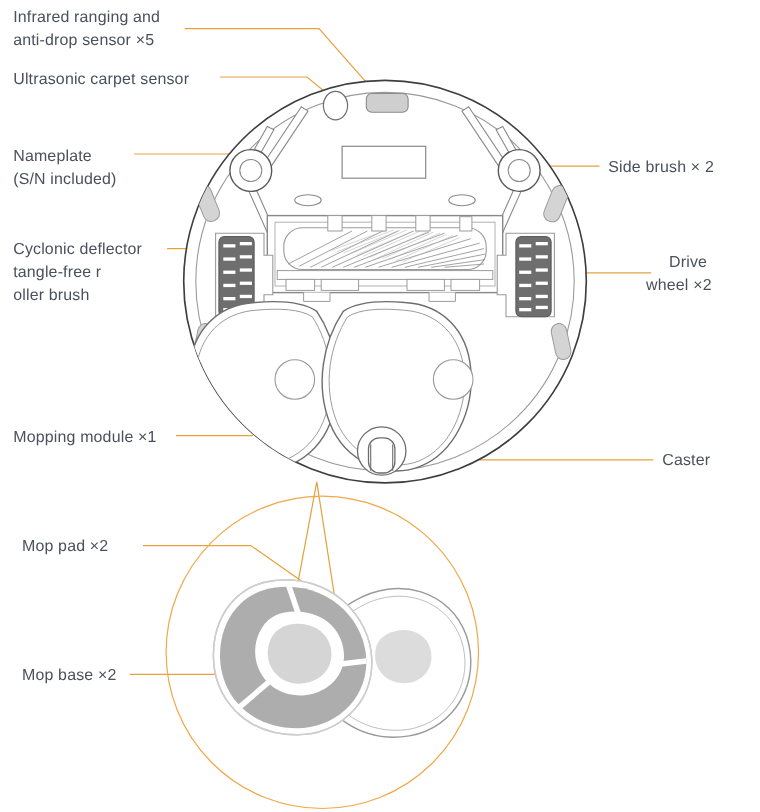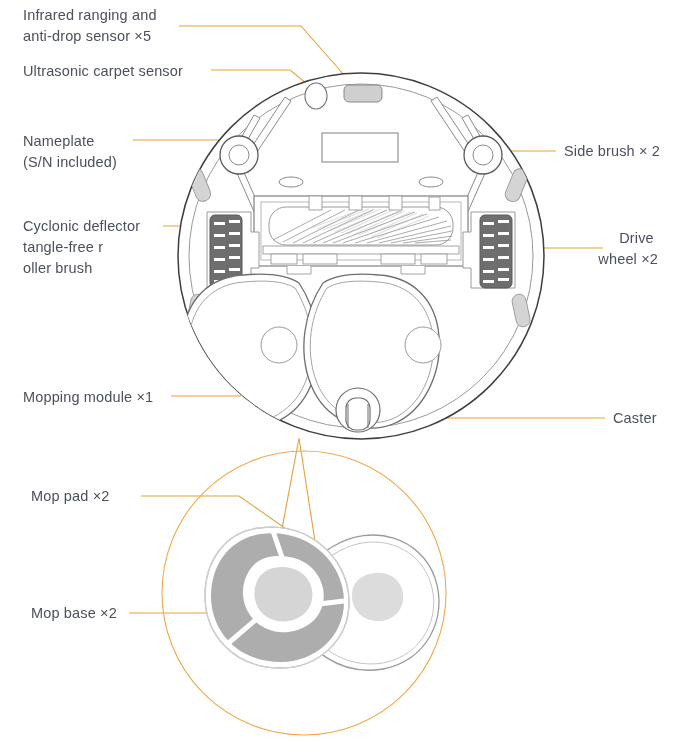--- a/index.html
+++ b/index.html
@@ -14,21 +14,20 @@
     position: relative;
     overflow: hidden;
     font-family: "Liberation Sans", sans-serif;
   }
   #diagram-root {
     position: absolute;
     left: 0;
     top: 0;
     width: 624px;
     height: 738px;
-    padding-left: 11px;
   }
   svg.diagram {
     display: block;
     width: 691px;
     height: 738px;
   }
   text.callout-label {
     font-family: "Liberation Sans", sans-serif;
     font-size: 14.5px;
     fill: #4b505c;

